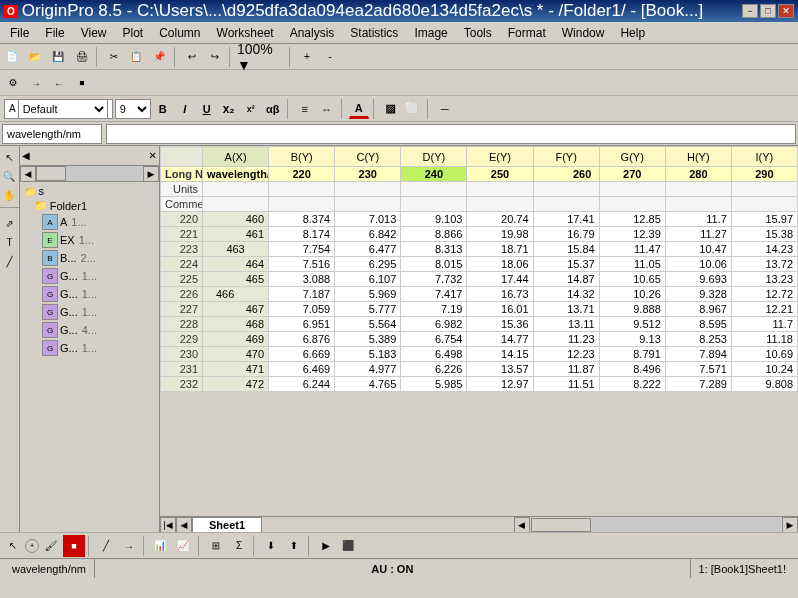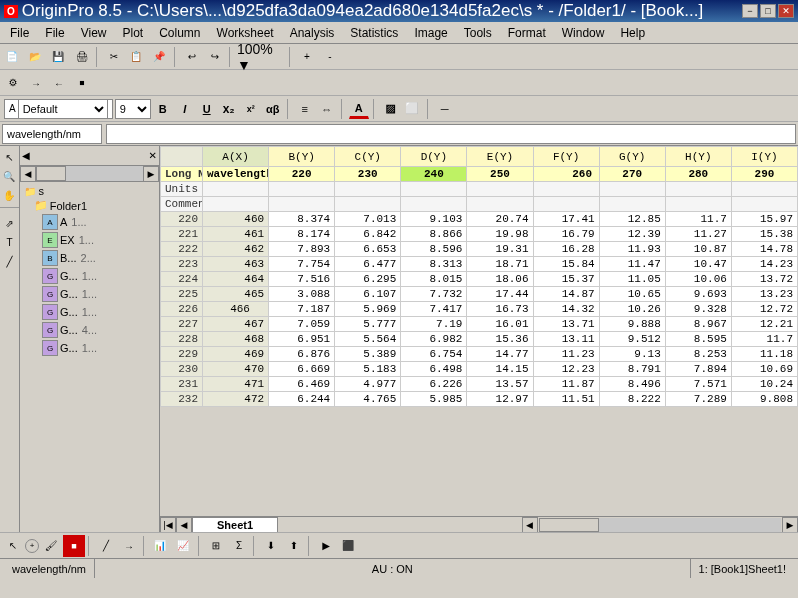--- a/index.html
+++ b/index.html
@@ -149,21 +149,20 @@
     
     #spreadsheet-area {
       flex: 1;
       overflow: hidden;
       display: flex;
       flex-direction: column;
     }
     #sheet-table-wrapper {
       flex: 1;
       overflow: hidden;
-      font-family: Liberation Mono, monospace;
     }
     table {
       border-collapse: collapse;
       font-size: 11px;
       table-layout: fixed;
     }
     th, td {
       border: 1px solid #ccc;
       padding: 1px 4px;
       white-space: nowrap;
@@ -183,21 +182,21 @@
       color: #333;
     }
     .long-name-row td { background: #ffffc0; font-weight: bold; }
     .units-row td { background: #f5f5f5; }
     .comments-row td { background: #f5f5f5; }
     .data-row td { background: white; text-align: right; }
     .data-row td.row-header { background: #e8e8d8; text-align: right; }
     .col-a { background: #e8e8d8 !important; }
     .col-header-row th { height: 20px; }
     .sheet-tab {
-      padding: 1px 24px;
+      padding: 1px 16px;
       background: white;
       border: 1px solid #888;
       border-bottom: none;
       font-size: 11px;
       cursor: pointer;
       margin-right: 1px;
     }
     .sheet-tab.active { background: white; font-weight: bold; }
 
     
@@ -519,34 +518,22 @@
             <td>8.174</td>
             <td>6.842</td>
             <td>8.866</td>
             <td>19.98</td>
             <td>16.79</td>
             <td>12.39</td>
             <td>11.27</td>
             <td>15.38</td>
           </tr>
           <tr class="data-row">
-            <td class="row-header">222</td>
-            <td class="col-a" style="background:#e0e8c0;text-align:right;">462</td>
-            <td>7.893</td>
-            <td>6.653</td>
-            <td>8.596</td>
-            <td>19.31</td>
-            <td>16.28</td>
-            <td>11.93</td>
-            <td>10.87</td>
-            <td>14.78</td>
-          </tr>
-          <tr class="data-row">
             <td class="row-header">223</td>
-            <td class="col-a" style="background:#e0e8c0;text-align:right;">463</td>
+            <td class="col-a" style="background:#e0e8c0;text-align:center;">463</td>
             <td>7.754</td>
             <td>6.477</td>
             <td>8.313</td>
             <td>18.71</td>
             <td>15.84</td>
             <td>11.47</td>
             <td>10.47</td>
             <td>14.23</td>
           </tr>
           <tr class="data-row">
@@ -568,21 +555,21 @@
             <td>6.107</td>
             <td>7.732</td>
             <td>17.44</td>
             <td>14.87</td>
             <td>10.65</td>
             <td>9.693</td>
             <td>13.23</td>
           </tr>
           <tr class="data-row">
             <td class="row-header">226</td>
-            <td class="col-a" style="background:#e0e8c0;text-align:center;padding-left:13px;">466</td>
+            <td class="col-a" style="background:#e0e8c0;text-align:left;padding-left:13px;">466</td>
             <td>7.187</td>
             <td>5.969</td>
             <td>7.417</td>
             <td>16.73</td>
             <td>14.32</td>
             <td>10.26</td>
             <td>9.328</td>
             <td>12.72</td>
           </tr>
           <tr class="data-row">
@@ -694,15 +681,15 @@
   <div class="tb-sep"></div>
   <div class="tb-btn">⬇</div>
   <div class="tb-btn">⬆</div>
   <div class="tb-sep"></div>
   <div class="tb-btn">▶</div>
   <div class="tb-btn">⬛</div>
 </div>
 
 <div id="status-bar">
   <div class="status-cell">wavelength/nm</div>
-  <div style="flex:1;display:flex;align-items:center;justify-content:center;">AU : ON</div>
+  <div style="flex:1;display:flex;align-items:center;justify-content:center;font-weight:bold;">AU : ON</div>
   <div class="status-cell" style="border-right:none;border-left:1px solid #888;">1: [Book1]Sheet1!</div>
 </div>
 
 </body></html>

